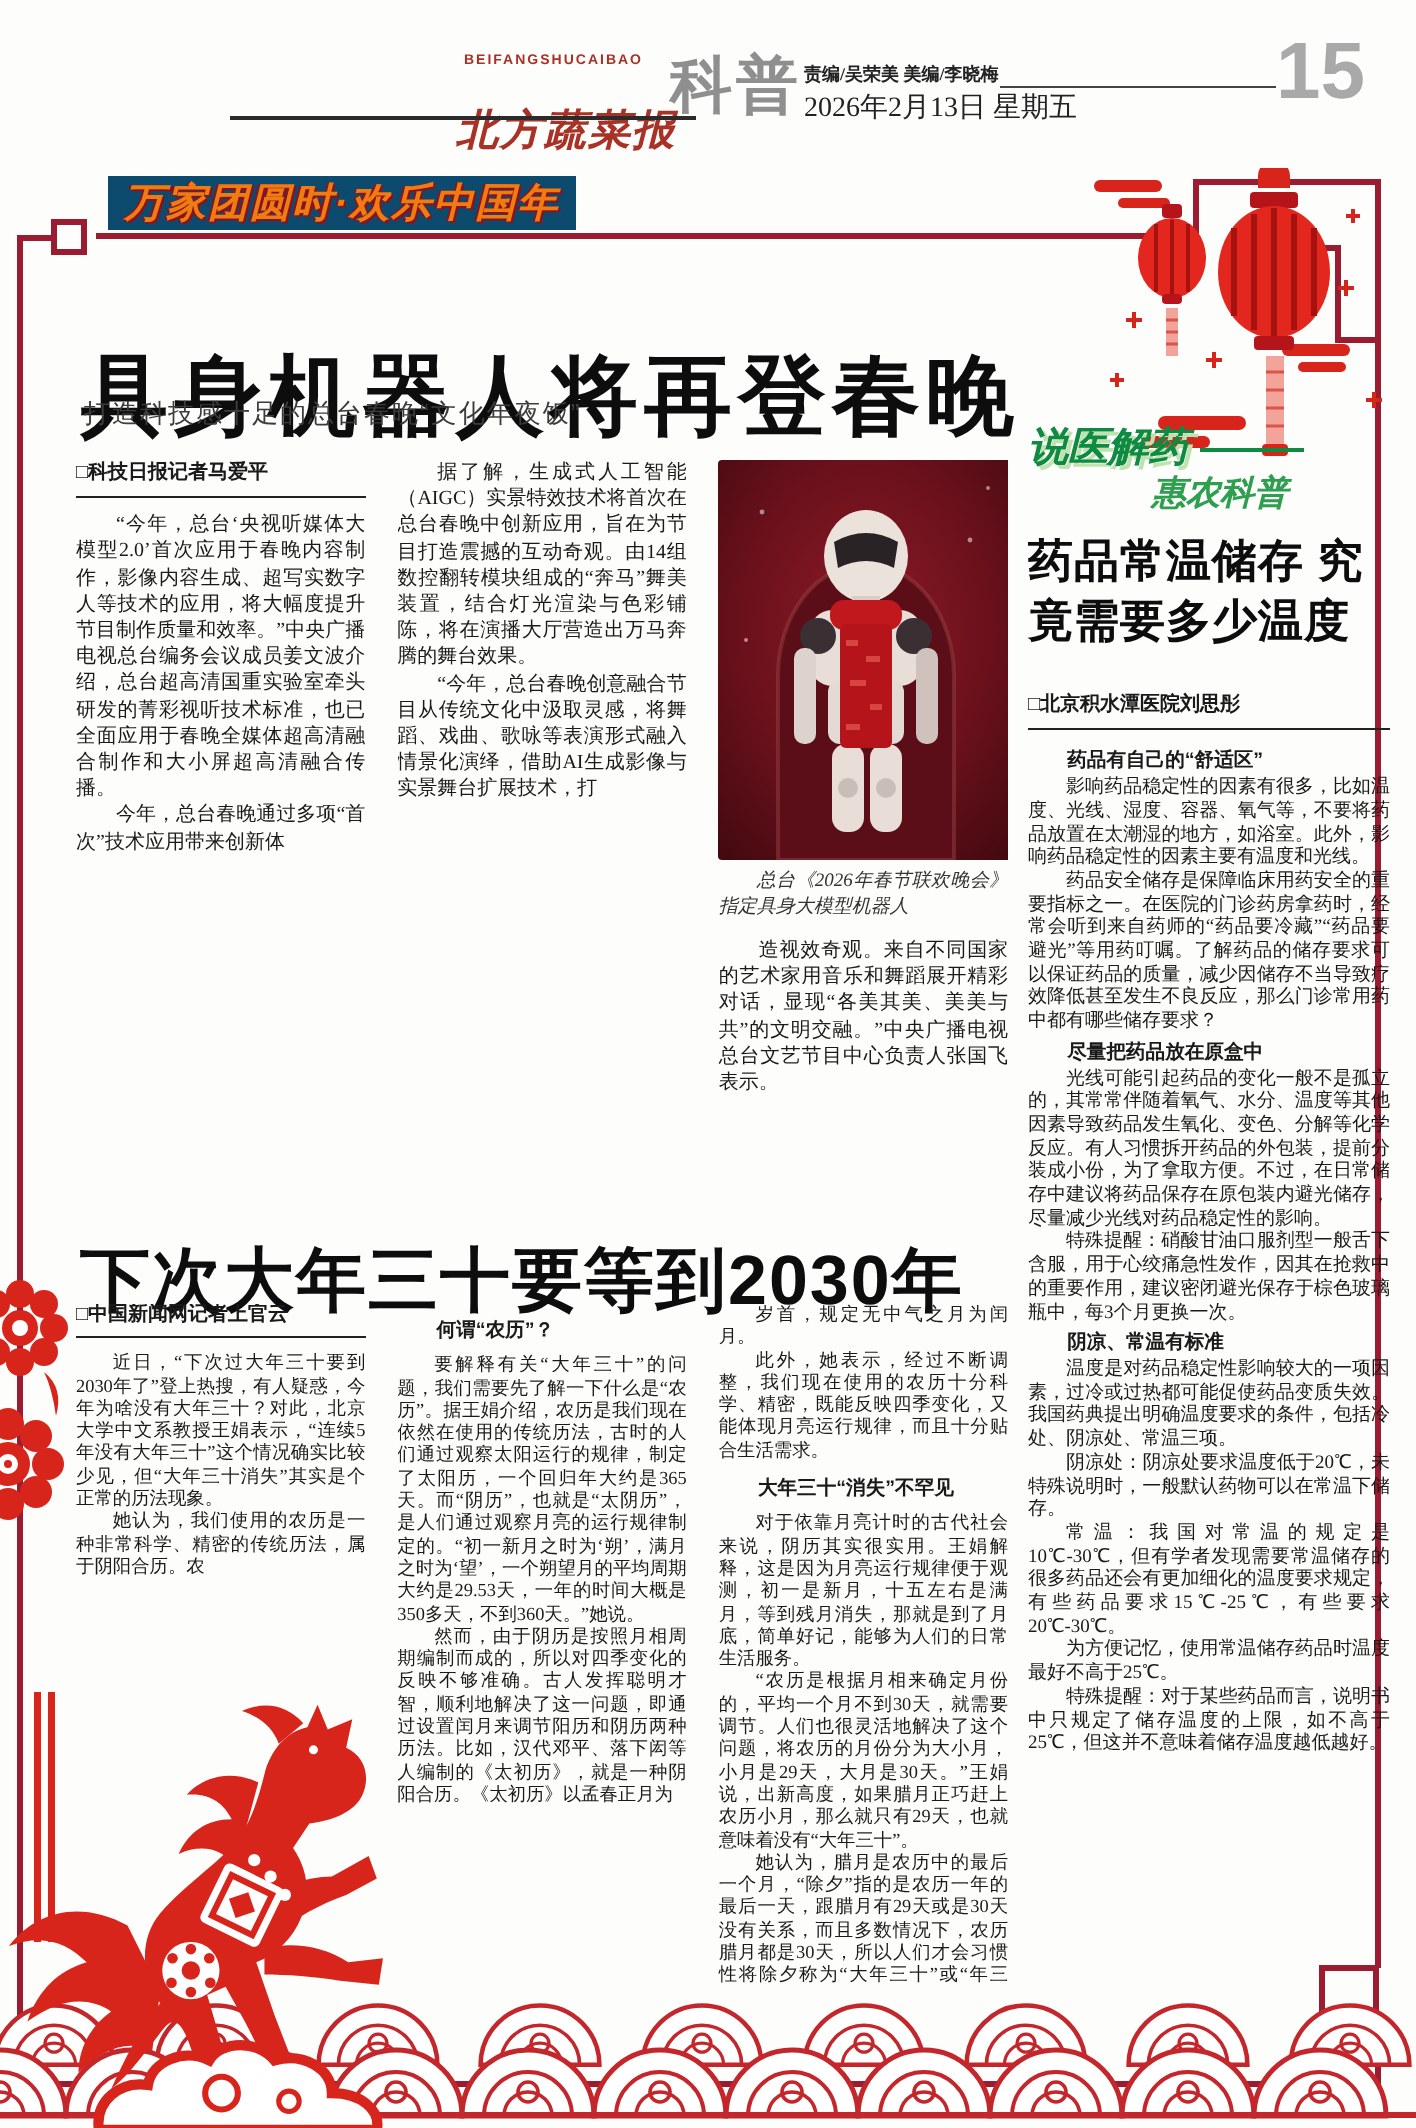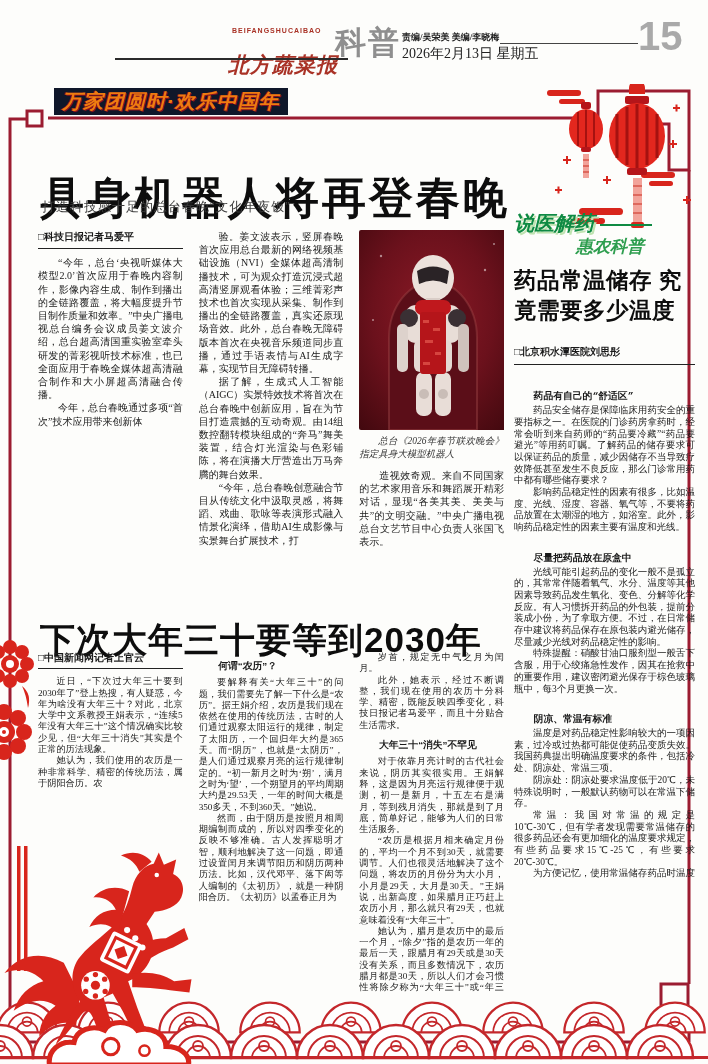--- a/index.html
+++ b/index.html
@@ -18,21 +18,21 @@
   .mh-date{position:absolute;left:402px;top:45px;font-size:14px;color:#222;}
   .mh-thinline{position:absolute;left:500px;top:43px;width:138px;height:0;border-top:1.5px solid #444;}
   .mh-underline{position:absolute;left:115px;top:58px;width:233px;height:0;border-top:2px solid #2b2b2b;}
   .mh-page{position:absolute;left:638px;top:14px;font-size:40px;font-weight:bold;color:#a9a9a9;font-family:"Liberation Sans",sans-serif;}
   
   .banner{
     position:absolute;left:54px;top:88px;z-index:4;
     font-family:"Liberation Sans",sans-serif;
     font-size:20px;font-weight:900;font-style:italic;letter-spacing:1px;
     color:#ee7c10;text-shadow:1px 1px 0 #8c1220, -1px 0 0 #8c1220;
-    background:#0f172a;padding:0 8px;
+    background:#0c4a6e;padding:0 8px;
   }
   
   .frame,.deco{position:absolute;z-index:1;}
   
   .a1-headline{position:absolute;left:40px;top:140px;z-index:3;width:470px;
     font-family:"Liberation Sans",sans-serif;font-size:44px;font-weight:900;letter-spacing:3px;color:#0d0d0d;}
   .a1-subtitle{position:absolute;left:42px;top:198px;z-index:3;font-size:13px;color:#3c3c3c;letter-spacing:1px;font-family:"Liberation Sans",sans-serif;}
   .cols{position:absolute;display:flex;gap:16px;z-index:3;}
   .a1-cols{left:38px;top:230px;width:466px;height:364px;}
   .col{width:148px;overflow:hidden;font-size:10px;line-height:13.2px;text-align:justify;}
@@ -43,21 +43,21 @@
   .photo{width:148px;height:200px;overflow:hidden;border-radius:2px;}
   .caption{font-style:italic;font-size:9.5px;line-height:13px;color:#333;margin:5px 0 8px;text-indent:2em;}
   
   .med{position:absolute;left:514px;top:210px;width:181px;z-index:3;}
   .med-logo1{font-family:"Liberation Sans",sans-serif;font-size:20px;font-weight:900;font-style:italic;color:#0e8a43;text-shadow:2px 2px 0 #bfe3b0;}
   .med-logo1:after{content:"";display:inline-block;width:52px;height:2px;background:#0e8a43;vertical-align:middle;margin-left:6px;}
   .med-logo2{font-family:"Liberation Sans",sans-serif;font-size:17px;font-weight:900;font-style:italic;color:#2e9e4f;margin:-2px 0 0 62px;}
   .med-headline{font-family:"Liberation Sans",sans-serif;font-size:22.5px;font-weight:900;line-height:1.35;color:#0d0d0d;margin-top:8px;letter-spacing:0.5px;}
   .med-byline{margin-top:10px;}
   .med-body{font-size:9.5px;line-height:11.7px;text-align:justify;height:508px;overflow:hidden;}
-  .med-body .subhead{margin:19px 0 2px;font-size:9.8px;font-family:Liberation Mono, monospace;}
+  .med-body .subhead{margin:3px 0 2px;font-size:9.8px;}
   
   .a2-headline{position:absolute;left:40px;top:594px;z-index:3;width:470px;
     font-family:"Liberation Sans",sans-serif;font-size:35px;font-weight:900;letter-spacing:1px;color:#0d0d0d;}
   .a2-cols{left:38px;top:652px;width:466px;height:340px;}
   .a2-cols .col{font-size:9.2px;line-height:11.3px;}
   .a2-cols .subhead{font-size:9.8px;margin:8px 0 6px;}
 </style>
 </head>
 <body>
 
@@ -127,27 +127,26 @@
   </g>
 </svg>
 
 <h1 class="a1-headline">具身机器人将再登春晚</h1>
 <div class="a1-subtitle">打造科技感十足的总台春晚“文化年夜饭”</div>
 
 <div class="cols a1-cols">
   <div class="col">
     <div class="byline">□科技日报记者马爱平</div>
     <div>
-        <p class="para">“今年，总台‘央视听媒体大模型2.0’首次应用于春晚内容制作，影像内容生成、制作到播出的全链路覆盖，将大幅度提升节目制作质量和效率。”中央广播电视总台编务会议成员姜文波介绍，总台超高清国重实验室牵头研发的菁彩视听技术标准，也已全面应用于春晚全媒体超高清融合制作和大小屏超高清融合传播。</p>
+        <p class="para">“今年，总台‘央视听媒体大模型2.0’首次应用于春晚内容制作，影像内容生成、超写实数字人等技术的应用，将大幅度提升节目制作质量和效率。”中央广播电视总台编务会议成员姜文波介绍，总台超高清国重实验室牵头研发的菁彩视听技术标准，也已全面应用于春晚全媒体超高清融合制作和大小屏超高清融合传播。</p>
         <p class="para">今年，总台春晚通过多项“首次”技术应用带来创新体</p>
       </div>
   </div>
   <div class="col">
     <div>
-        <p class="para">验。姜文波表示，竖屏春晚首次应用总台最新的网络视频基础设施（NVI）全媒体超高清制播技术，可为观众打造沉浸式超高清竖屏观看体验；三维菁彩声技术也首次实现从采集、制作到播出的全链路覆盖，真实还原现场音效。此外，总台春晚无障碍版本首次在央视音乐频道同步直播，通过手语表情与AI生成字幕，实现节目无障碍转播。</p>
         <p class="para">据了解，生成式人工智能（AIGC）实景特效技术将首次在总台春晚中创新应用，旨在为节目打造震撼的互动奇观。由14组数控翻转模块组成的“奔马”舞美装置，结合灯光渲染与色彩铺陈，将在演播大厅营造出万马奔腾的舞台效果。</p>
         <p class="para">“今年，总台春晚创意融合节目从传统文化中汲取灵感，将舞蹈、戏曲、歌咏等表演形式融入情景化演绎，借助AI生成影像与实景舞台扩展技术，打</p>
       </div>
   </div>
   <div class="col">
 
     <div class="photo">
       <svg width="148" height="200" viewBox="0 0 148 200">
         <defs>
           <radialGradient id="rg" cx="50%" cy="42%" r="75%">
@@ -197,22 +196,22 @@
   </div>
 </div>
 
 <div class="med">
   <div class="med-logo1">说医解药</div>
   <div class="med-logo2">惠农科普</div>
   <h2 class="med-headline">药品常温储存 究竟需要多少温度</h2>
   <div class="byline med-byline">□北京积水潭医院刘思彤</div>
   <div class="med-body">
       <h4 class="subhead">药品有自己的“舒适区”</h4>
+      <p class="para">影响药品稳定性的因素有很多，比如温度、光线、湿度、容器、氧气等，不要将药品放置在太潮湿的地方，如浴室。此外，影响药品稳定性的因素主要有温度和光线。</p>
       <p class="para">药品安全储存是保障临床用药安全的重要指标之一。在医院的门诊药房拿药时，经常会听到来自药师的“药品要冷藏”“药品要避光”等用药叮嘱。了解药品的储存要求可以保证药品的质量，减少因储存不当导致疗效降低甚至发生不良反应，那么门诊常用药中都有哪些储存要求？</p>
-      <p class="para">影响药品稳定性的因素有很多，比如温度、光线、湿度、容器、氧气等，不要将药品放置在太潮湿的地方，如浴室。此外，影响药品稳定性的因素主要有温度和光线。</p>
       <h4 class="subhead">尽量把药品放在原盒中</h4>
       <p class="para">光线可能引起药品的变化一般不是孤立的，其常常伴随着氧气、水分、温度等其他因素导致药品发生氧化、变色、分解等化学反应。有人习惯拆开药品的外包装，提前分装成小份，为了拿取方便。不过，在日常储存中建议将药品保存在原包装内避光储存，尽量减少光线对药品稳定性的影响。</p>
       <p class="para">特殊提醒：硝酸甘油口服剂型一般舌下含服，用于心绞痛急性发作，因其在抢救中的重要作用，建议密闭避光保存于棕色玻璃瓶中，每3个月更换一次。</p>
       <h4 class="subhead">阴凉、常温有标准</h4>
       <p class="para">温度是对药品稳定性影响较大的一项因素，过冷或过热都可能促使药品变质失效。我国药典提出明确温度要求的条件，包括冷处、阴凉处、常温三项。</p>
       <p class="para">阴凉处：阴凉处要求温度低于20℃，未特殊说明时，一般默认药物可以在常温下储存。</p>
       <p class="para">常温：我国对常温的规定是10℃-30℃，但有学者发现需要常温储存的很多药品还会有更加细化的温度要求规定，有些药品要求15℃-25℃，有些要求20℃-30℃。</p>
       <p class="para">为方便记忆，使用常温储存药品时温度最好不高于25℃。</p>
       <p class="para">特殊提醒：对于某些药品而言，说明书中只规定了储存温度的上限，如不高于25℃，但这并不意味着储存温度越低越好。</p>
     </div>
@@ -230,21 +229,21 @@
   <div class="col">
     <div>
         <h4 class="subhead">何谓“农历”？</h4>
         <p class="para">要解释有关“大年三十”的问题，我们需要先了解一下什么是“农历”。据王娟介绍，农历是我们现在依然在使用的传统历法，古时的人们通过观察太阳运行的规律，制定了太阳历，一个回归年大约是365天。而“阴历”，也就是“太阴历”，是人们通过观察月亮的运行规律制定的。“初一新月之时为‘朔’，满月之时为‘望’，一个朔望月的平均周期大约是29.53天，一年的时间大概是350多天，不到360天。”她说。</p>
         <p class="para">然而，由于阴历是按照月相周期编制而成的，所以对四季变化的反映不够准确。古人发挥聪明才智，顺利地解决了这一问题，即通过设置闰月来调节阳历和阴历两种历法。比如，汉代邓平、落下闳等人编制的《太初历》，就是一种阴阳合历。《太初历》以孟春正月为</p>
       </div>
   </div>
   <div class="col">
     <div>
         <p class="para">岁首，规定无中气之月为闰月。</p>
-        <p class="para">此外，她表示，经过不断调整，我们现在使用的农历十分科学、精密，既能反映四季变化，科技日报记者马爱平，而且十分贴合生活需求。</p>
+        <p class="para">此外，她表示，经过不断调整，我们现在使用的农历十分科学、精密，既能反映四季变化，又能体现月亮运行规律，而且十分贴合生活需求。</p>
         <h4 class="subhead">大年三十“消失”不罕见</h4>
         <p class="para">对于依靠月亮计时的古代社会来说，阴历其实很实用。王娟解释，这是因为月亮运行规律便于观测，初一是新月，十五左右是满月，等到残月消失，那就是到了月底，简单好记，能够为人们的日常生活服务。</p>
         <p class="para">“农历是根据月相来确定月份的，平均一个月不到30天，就需要调节。人们也很灵活地解决了这个问题，将农历的月份分为大小月，小月是29天，大月是30天。”王娟说，出新高度，如果腊月正巧赶上农历小月，那么就只有29天，也就意味着没有“大年三十”。</p>
         <p class="para">她认为，腊月是农历中的最后一个月，“除夕”指的是农历一年的最后一天，跟腊月有29天或是30天没有关系，而且多数情况下，农历腊月都是30天，所以人们才会习惯性将除夕称为“大年三十”或“年三十”。</p>
       </div>
   </div>
 </div>
 
 <svg class="deco" width="52" height="150" style="left:0;top:628px;z-index:2;">
   <g fill="#d8251c">

